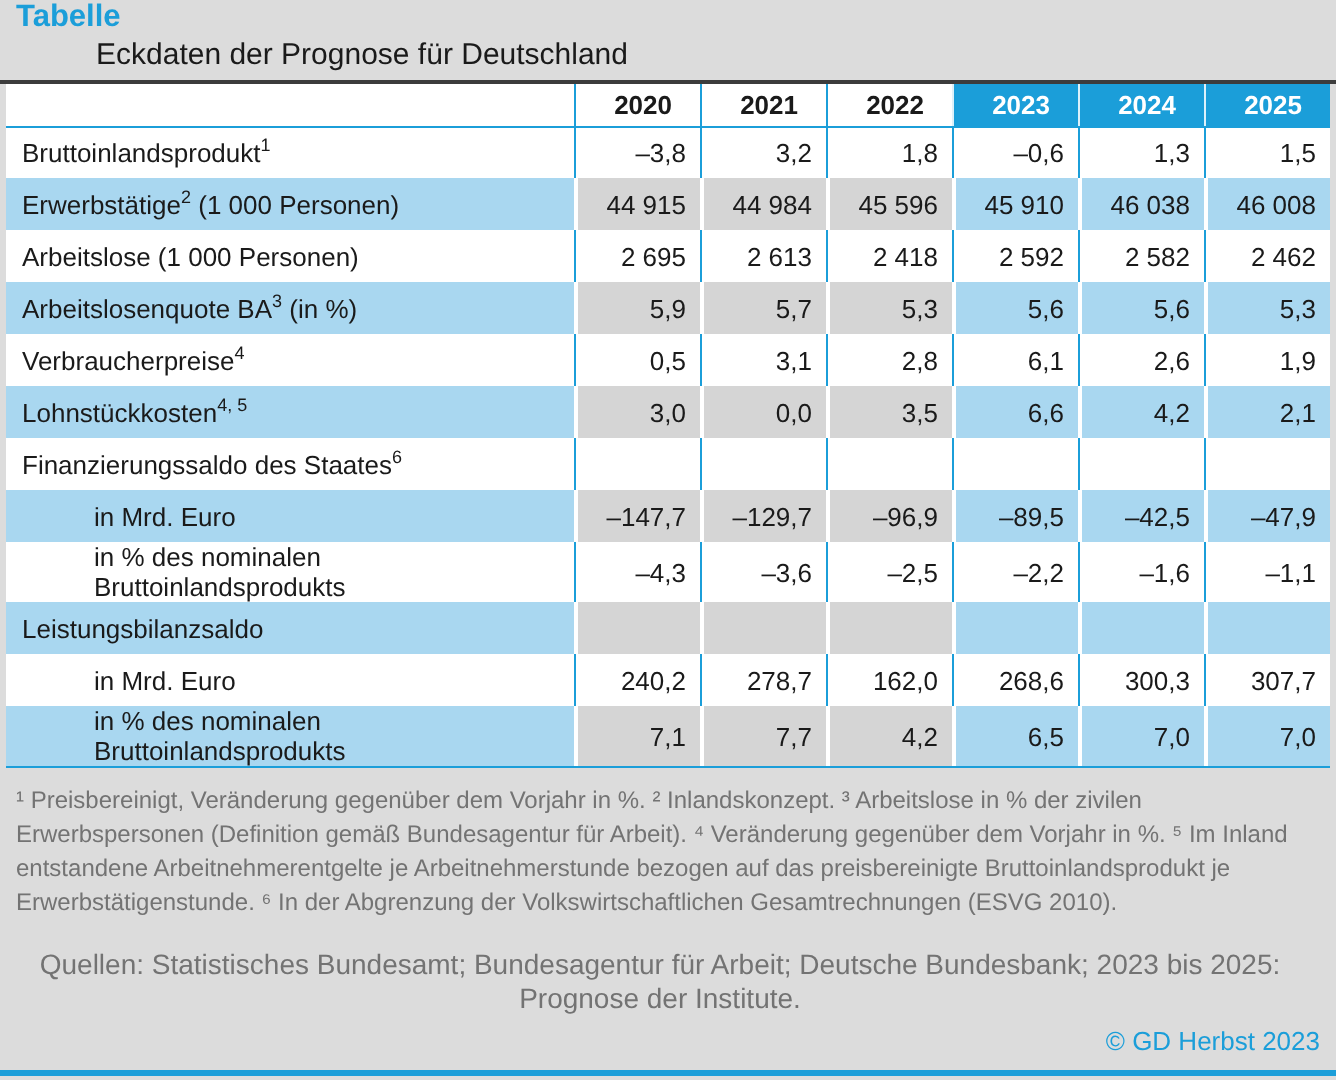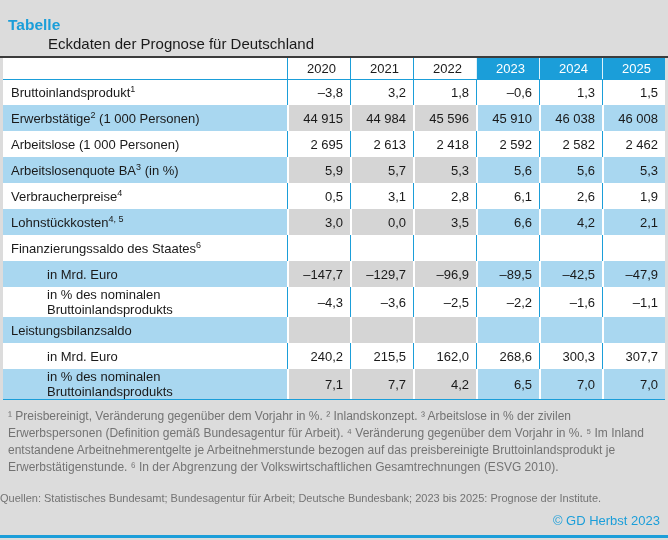--- a/index.html
+++ b/index.html
@@ -12,38 +12,38 @@
     --ink:#1a1a1a;
   }
   *{box-sizing:border-box;margin:0;padding:0;}
   html,body{width:668px;height:540px;overflow:hidden;}
   body{
     background:var(--pagebg);
     font-family:"Liberation Sans","DejaVu Sans",sans-serif;
     color:var(--ink);
     position:relative;
   }
-  .header{padding:16px 8px 0 8px;}
+  .header{padding:0 8px 0 8px;}
   .page-title{color:var(--accent);font-weight:bold;font-size:15.5px;line-height:18px;}
   .page-subtitle{font-size:15px;line-height:19px;color:#1a1a1a;margin-left:40px;}
   .top-rule{height:2px;background:var(--darkrule);margin-top:3px;}
 
   table.forecast{
     border-collapse:collapse;
     table-layout:fixed;
     width:662px;
     margin:0 3px;
     border-bottom:1px solid var(--accent);
     font-size:13px;
   }
   col.c-label{width:284px;}
   col.c-year{width:63px;}
   thead th{
     height:21px;
-    font-weight:normal;
+    font-weight:bold;
     text-align:right;
     padding:0 14px 0 0;
     border-bottom:1px solid var(--accent);
     background:#fff;
   }
   thead th.lbl{background:#fff;}
   thead th.hist{box-shadow:inset 1px 0 0 var(--accent);}
   thead th.fc{background:var(--accent);color:#fff;box-shadow:inset 1px 0 0 rgba(255,255,255,.85);}
   tbody td{height:26px;background:#fff;}
   td.label{text-align:left;padding:0 4px 0 8px;}
@@ -56,23 +56,24 @@
   sup{font-size:9px;line-height:0;}
 
   .footnotes{
     margin:8px 8px 0 8px;
     font-size:12px;
     line-height:17px;
     color:var(--muted);
   }
   .sources{
     margin:14px 8px 0 0;
-    font-size:11px;
+    font-size:14px;
     line-height:17px;
     color:var(--muted);
+    text-align:center;
   }
   .copyright{
     position:absolute;
     right:8px;
     bottom:12px;
     color:var(--accent);
     font-size:13px;
   }
   .bottom-rule{
     position:absolute;
@@ -198,21 +199,21 @@
         <td class="val hist"></td>
         <td class="val hist"></td>
         <td class="val hist"></td>
         <td class="val fc"></td>
         <td class="val fc"></td>
         <td class="val fc"></td>
       </tr>
       <tr class="plain">
         <td class="label indent">in Mrd. Euro</td>
         <td class="val hist">240,2</td>
-        <td class="val hist">215,5</td>
+        <td class="val hist">278,7</td>
         <td class="val hist">162,0</td>
         <td class="val fc">268,6</td>
         <td class="val fc">300,3</td>
         <td class="val fc">307,7</td>
       </tr>
       <tr class="shaded">
         <td class="label indent">in % des nominalen Bruttoinlandsprodukts</td>
         <td class="val hist">7,1</td>
         <td class="val hist">7,7</td>
         <td class="val hist">4,2</td>

